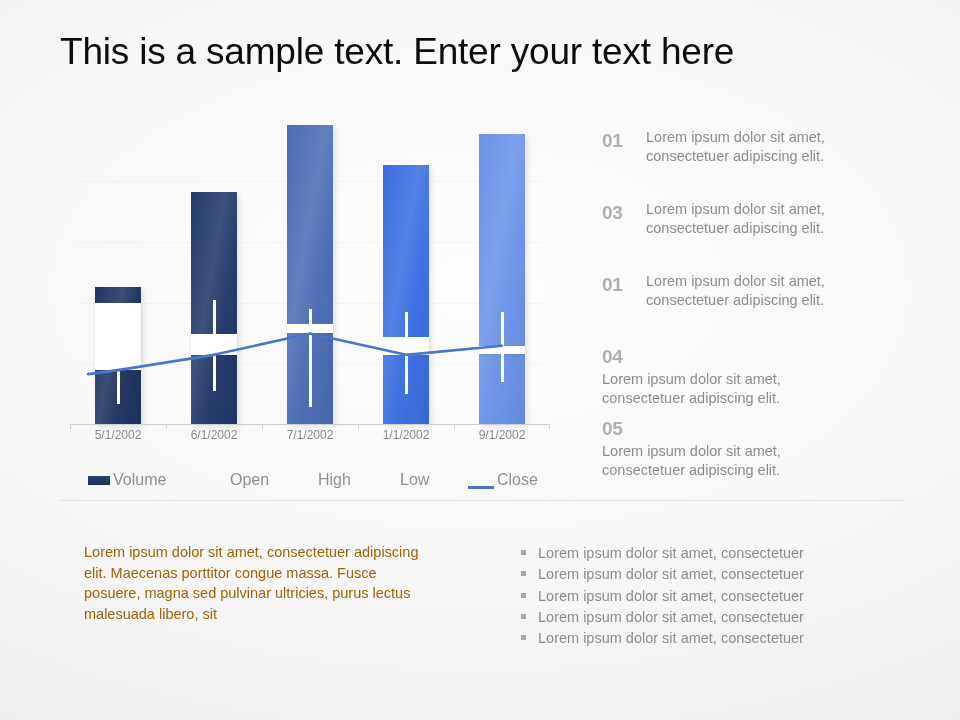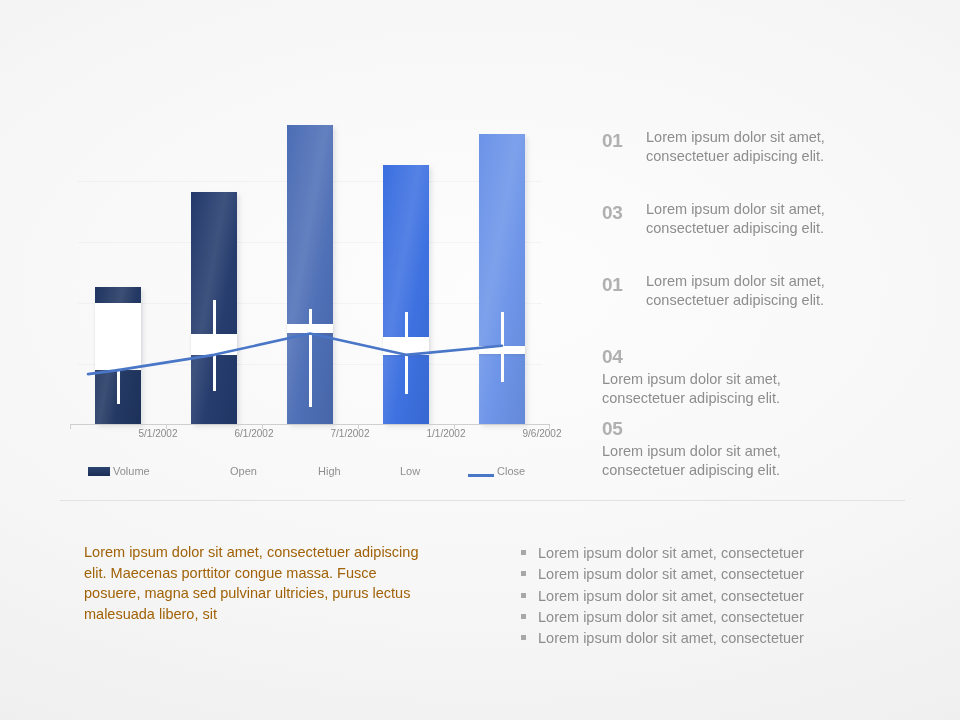--- a/index.html
+++ b/index.html
@@ -131,41 +131,40 @@
     position: absolute;
     left: 0;
     top: 308px;
     width: 480px;
     height: 22px;
   }
   .xlabel {
     position: absolute;
     top: 0;
     transform: translateX(-50%);
-    font-size: 10px;
+    font-size: 12px;
     color: #8a8a8a;
     white-space: nowrap;
-    margin-left: 40px;
   }
 
   
   .legend {
     position: absolute;
     left: 70px;
     top: 461px;
     width: 480px;
     height: 20px;
   }
   .legend-item {
     position: absolute;
-    top: 4px;
+    top: 10px;
     display: flex;
     align-items: center;
     gap: 3px;
-    font-size: 11px;
+    font-size: 16px;
     color: #8f8f8f;
     white-space: nowrap;
   }
   .swatch-box {
     display: inline-block;
     width: 22px;
     height: 9px;
     background: linear-gradient(180deg, #2b4470 0%, #1b2f55 100%);
   }
   .swatch-line {
@@ -248,20 +247,21 @@
     flex: none;
     position: relative;
     top: -3px;
   }
 </style>
 </head>
 <body>
 
 <div class="slide">
 
+  <div class="title">This is a sample text. Enter your text here</div>
 
   <div class="chart-area">
     <div class="plot" id="plot">
       <div class="axis-line"></div>
     <div class="gridline" style="top: 244px;"></div>
         <div class="gridline" style="top: 183px;"></div>
         <div class="gridline" style="top: 122px;"></div>
         <div class="gridline" style="top: 61px;"></div>
         <div class="bar" style="left: 25px; width: 46px; height: 137.25px;">
           <div class="shadow"></div>
@@ -307,21 +307,21 @@
         <svg class="close-line-svg" viewBox="0 0 480 305">
           <polyline points="48,250.1 144,234.85 240,213.5 336,234.85 432,225.7" fill="none" stroke="#4a76c8" stroke-width="2.6" stroke-linejoin="round" stroke-linecap="round"></polyline>
           <line x1="18" y1="254.1" x2="48" y2="250.1" stroke="#4a76c8" stroke-width="2.6" stroke-linecap="round"></line>
         </svg>
       </div>
     <div class="xlabels" id="xlabels">
         <div class="xlabel" style="left: 48px;">5/1/2002</div>
         <div class="xlabel" style="left: 144px;">6/1/2002</div>
         <div class="xlabel" style="left: 240px;">7/1/2002</div>
         <div class="xlabel" style="left: 336px;">1/1/2002</div>
-        <div class="xlabel" style="left: 432px;">9/6/2002</div>
+        <div class="xlabel" style="left: 432px;">9/1/2002</div>
       </div>
   </div>
 
   <div class="legend" id="legend">
       <div class="legend-item" style="left: 18px;">
         <span class="swatch-box"></span>
         <span>Volume</span>
       </div>
       <div class="legend-item" style="left: 160px;">
         <span>Open</span>

